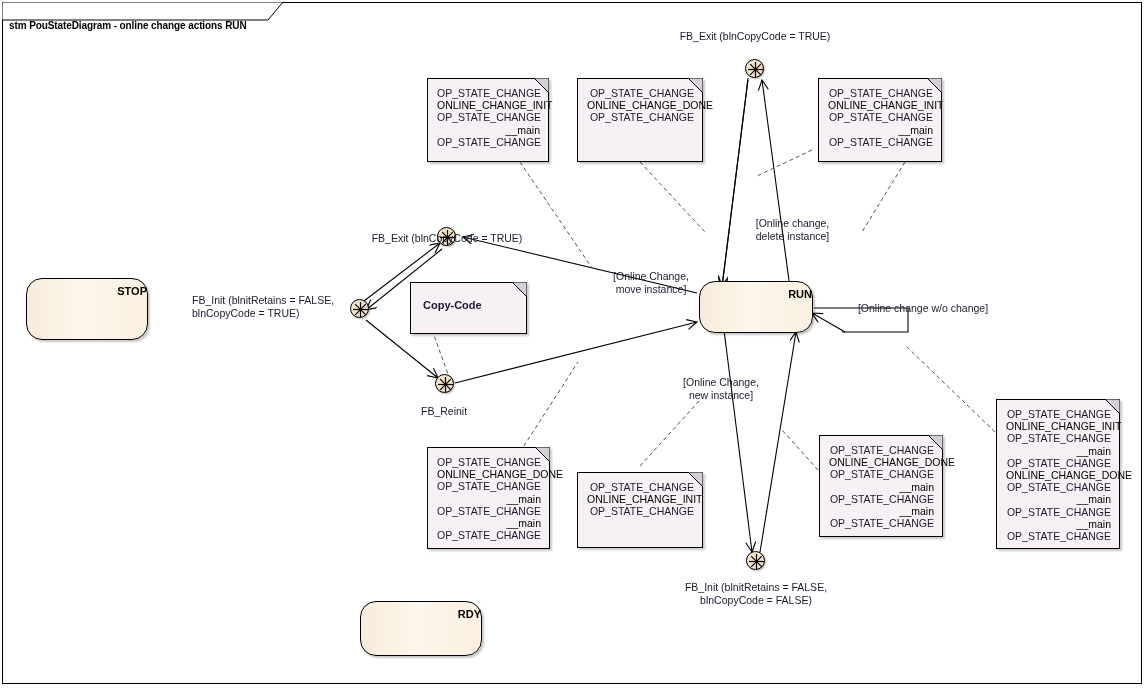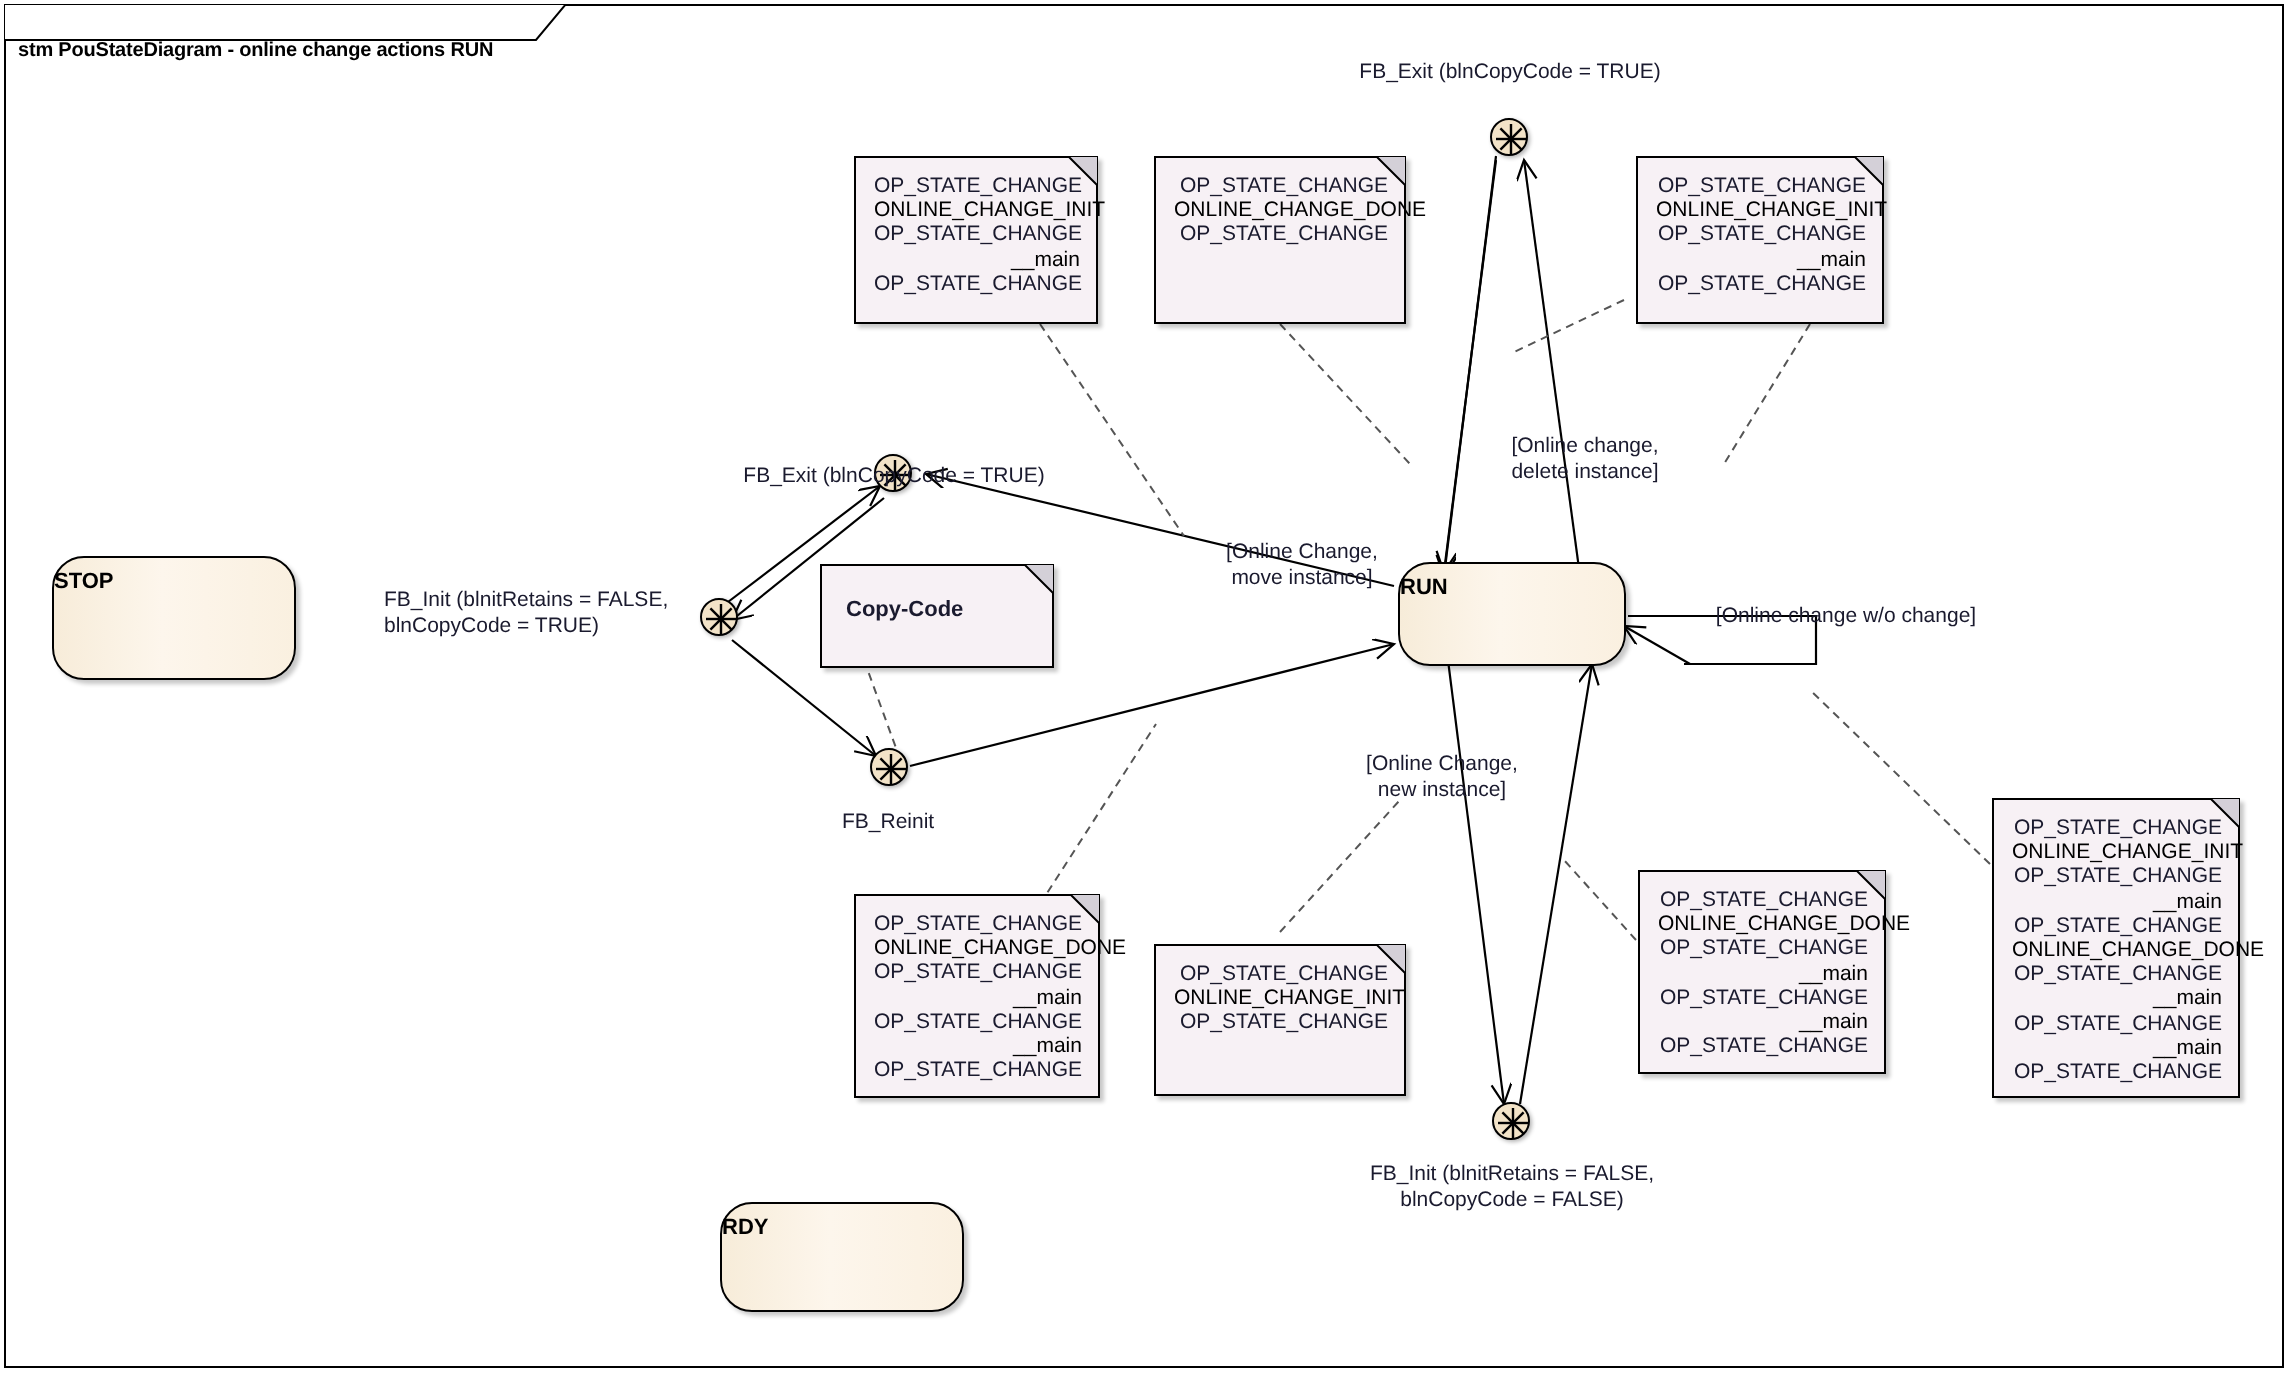--- a/index.html
+++ b/index.html
@@ -65,21 +65,21 @@
     background: linear-gradient(to right, #f7ecd9 0%, #fdf6ec 45%, #faf0e0 100%);
     box-shadow: 2px 2px 2px rgba(0,0,0,0.22);
     box-sizing: border-box;
     z-index: 2;
   }
   .state-label {
     position: absolute;
     top: 6px;
     left: 0;
     width: 100%;
-    text-align: left;
+    text-align: right;
     font-size: 11px;
     font-weight: bold;
     color: #000000;
   }
 
   
   .junction {
     position: absolute;
     width: 19px;
     height: 19px;

